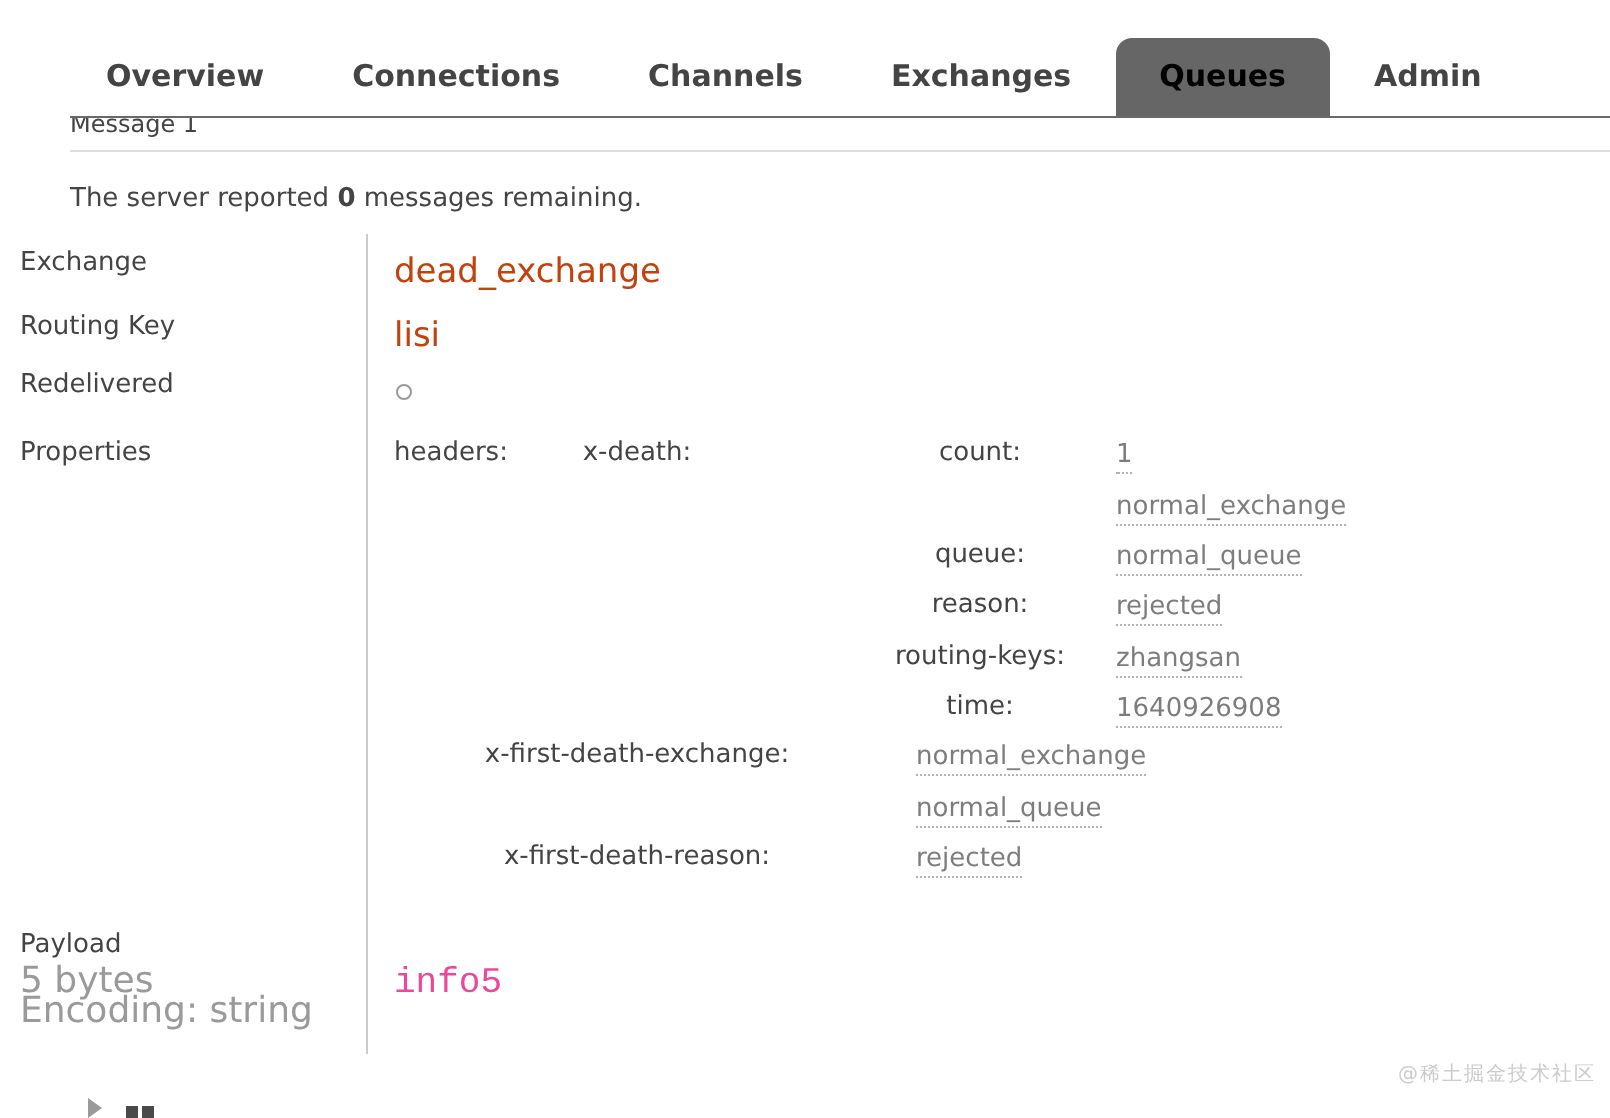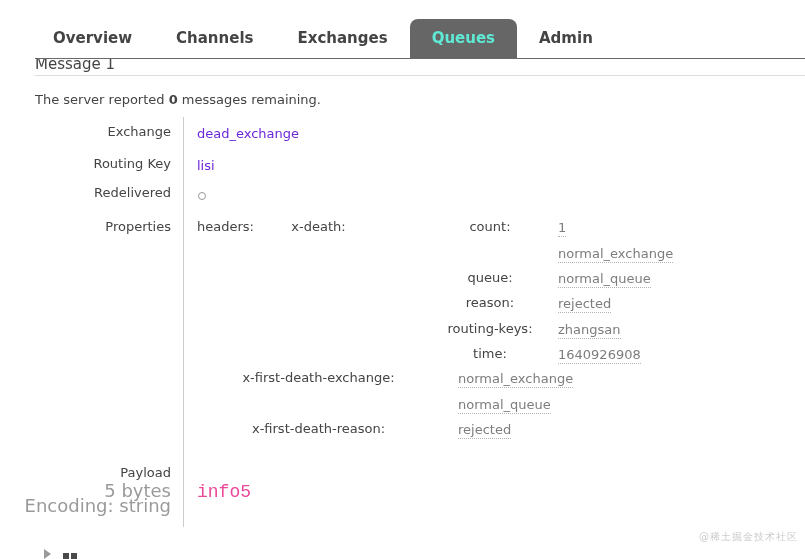--- a/index.html
+++ b/index.html
@@ -2,35 +2,35 @@
 <html><head>
 <meta charset="utf-8">
 <style>
   html,body{margin:0;padding:0;background:#fff;}
   #screen{position:relative;width:805px;height:559px;background:#ffffff;overflow:hidden;
           font-family:"DejaVu Sans","Liberation Sans",sans-serif;color:#444;}
 
   
   .tabbar{position:absolute;left:31px;top:19px;height:39px;display:flex;align-items:stretch;z-index:3;}
   .tab{padding:0 22px;line-height:39px;font-size:15px;font-weight:bold;color:#444;cursor:pointer;white-space:nowrap;}
-  .tab.active{background:#666666;color:#5eead4;border-radius:8px 8px 0 0;}
+  .tab.active{background:#666666;color:#000000;border-radius:8px 8px 0 0;}
   .tabline{position:absolute;left:35px;width:770px;top:58px;height:1px;background:#696969;z-index:2;}
 
   
   .sect-head{position:absolute;left:35px;width:770px;top:58px;height:16px;overflow:hidden;z-index:1;}
-  .sect-head span{display:block;margin-top:-3px;font-size:15px;color:#444;}
+  .sect-head span{display:block;margin-top:-3px;font-size:12px;color:#444;}
   .sect-rule{position:absolute;left:35px;width:770px;top:75px;height:1px;background:#dddddd;}
 
   .report{position:absolute;left:35px;top:92px;font-size:13px;color:#444;}
   .report b{font-weight:bold;}
 
   
   .divider{position:absolute;left:183px;top:117px;width:1px;height:410px;background:#cccccc;}
-  .lbl{position:absolute;left:0;width:171px;text-align:right;font-size:13px;color:#444;white-space:nowrap;}
-  .val{position:absolute;font-size:13px;color:#6d28d9;white-space:nowrap;}
+  .lbl{position:absolute;left:10px;width:171px;text-align:left;font-size:13px;color:#444;white-space:nowrap;}
+  .val{position:absolute;font-size:17px;color:#c2410c;white-space:nowrap;}
   .pkey{position:absolute;font-size:13px;color:#444;white-space:nowrap;}
   .pkey.r{text-align:center;}
   .pval{position:absolute;font-size:13px;color:#7d7d7d;white-space:nowrap;}
   .pval span{border-bottom:1px dotted #b3b3b3;padding-bottom:1px;}
   .circ{position:absolute;left:198px;top:192px;width:6px;height:6px;border:1px solid #999;border-radius:50%;}
 
   .pay-meta{font-size:18px;color:#9a9a9a;}
   .payload-val{position:absolute;left:197px;top:482px;font-size:18px;color:#ec4899;
                font-family:"Liberation Mono","DejaVu Sans Mono",monospace;}
 
@@ -42,20 +42,21 @@
 
   .watermark{position:absolute;right:7px;top:530px;font-size:10px;color:#cbcbcb;letter-spacing:1px;}
 </style>
 </head>
 <body>
 
 <div id="screen">
 
   <div class="tabbar">
     <div class="tab">Overview</div>
+    <div class="tab">Connections</div>
     <div class="tab">Channels</div>
     <div class="tab">Exchanges</div>
     <div class="tab active">Queues</div>
     <div class="tab">Admin</div>
   </div>
   <div class="tabline"></div>
 
   <div class="sect-head">
     <span>Message 1</span>
   </div>

